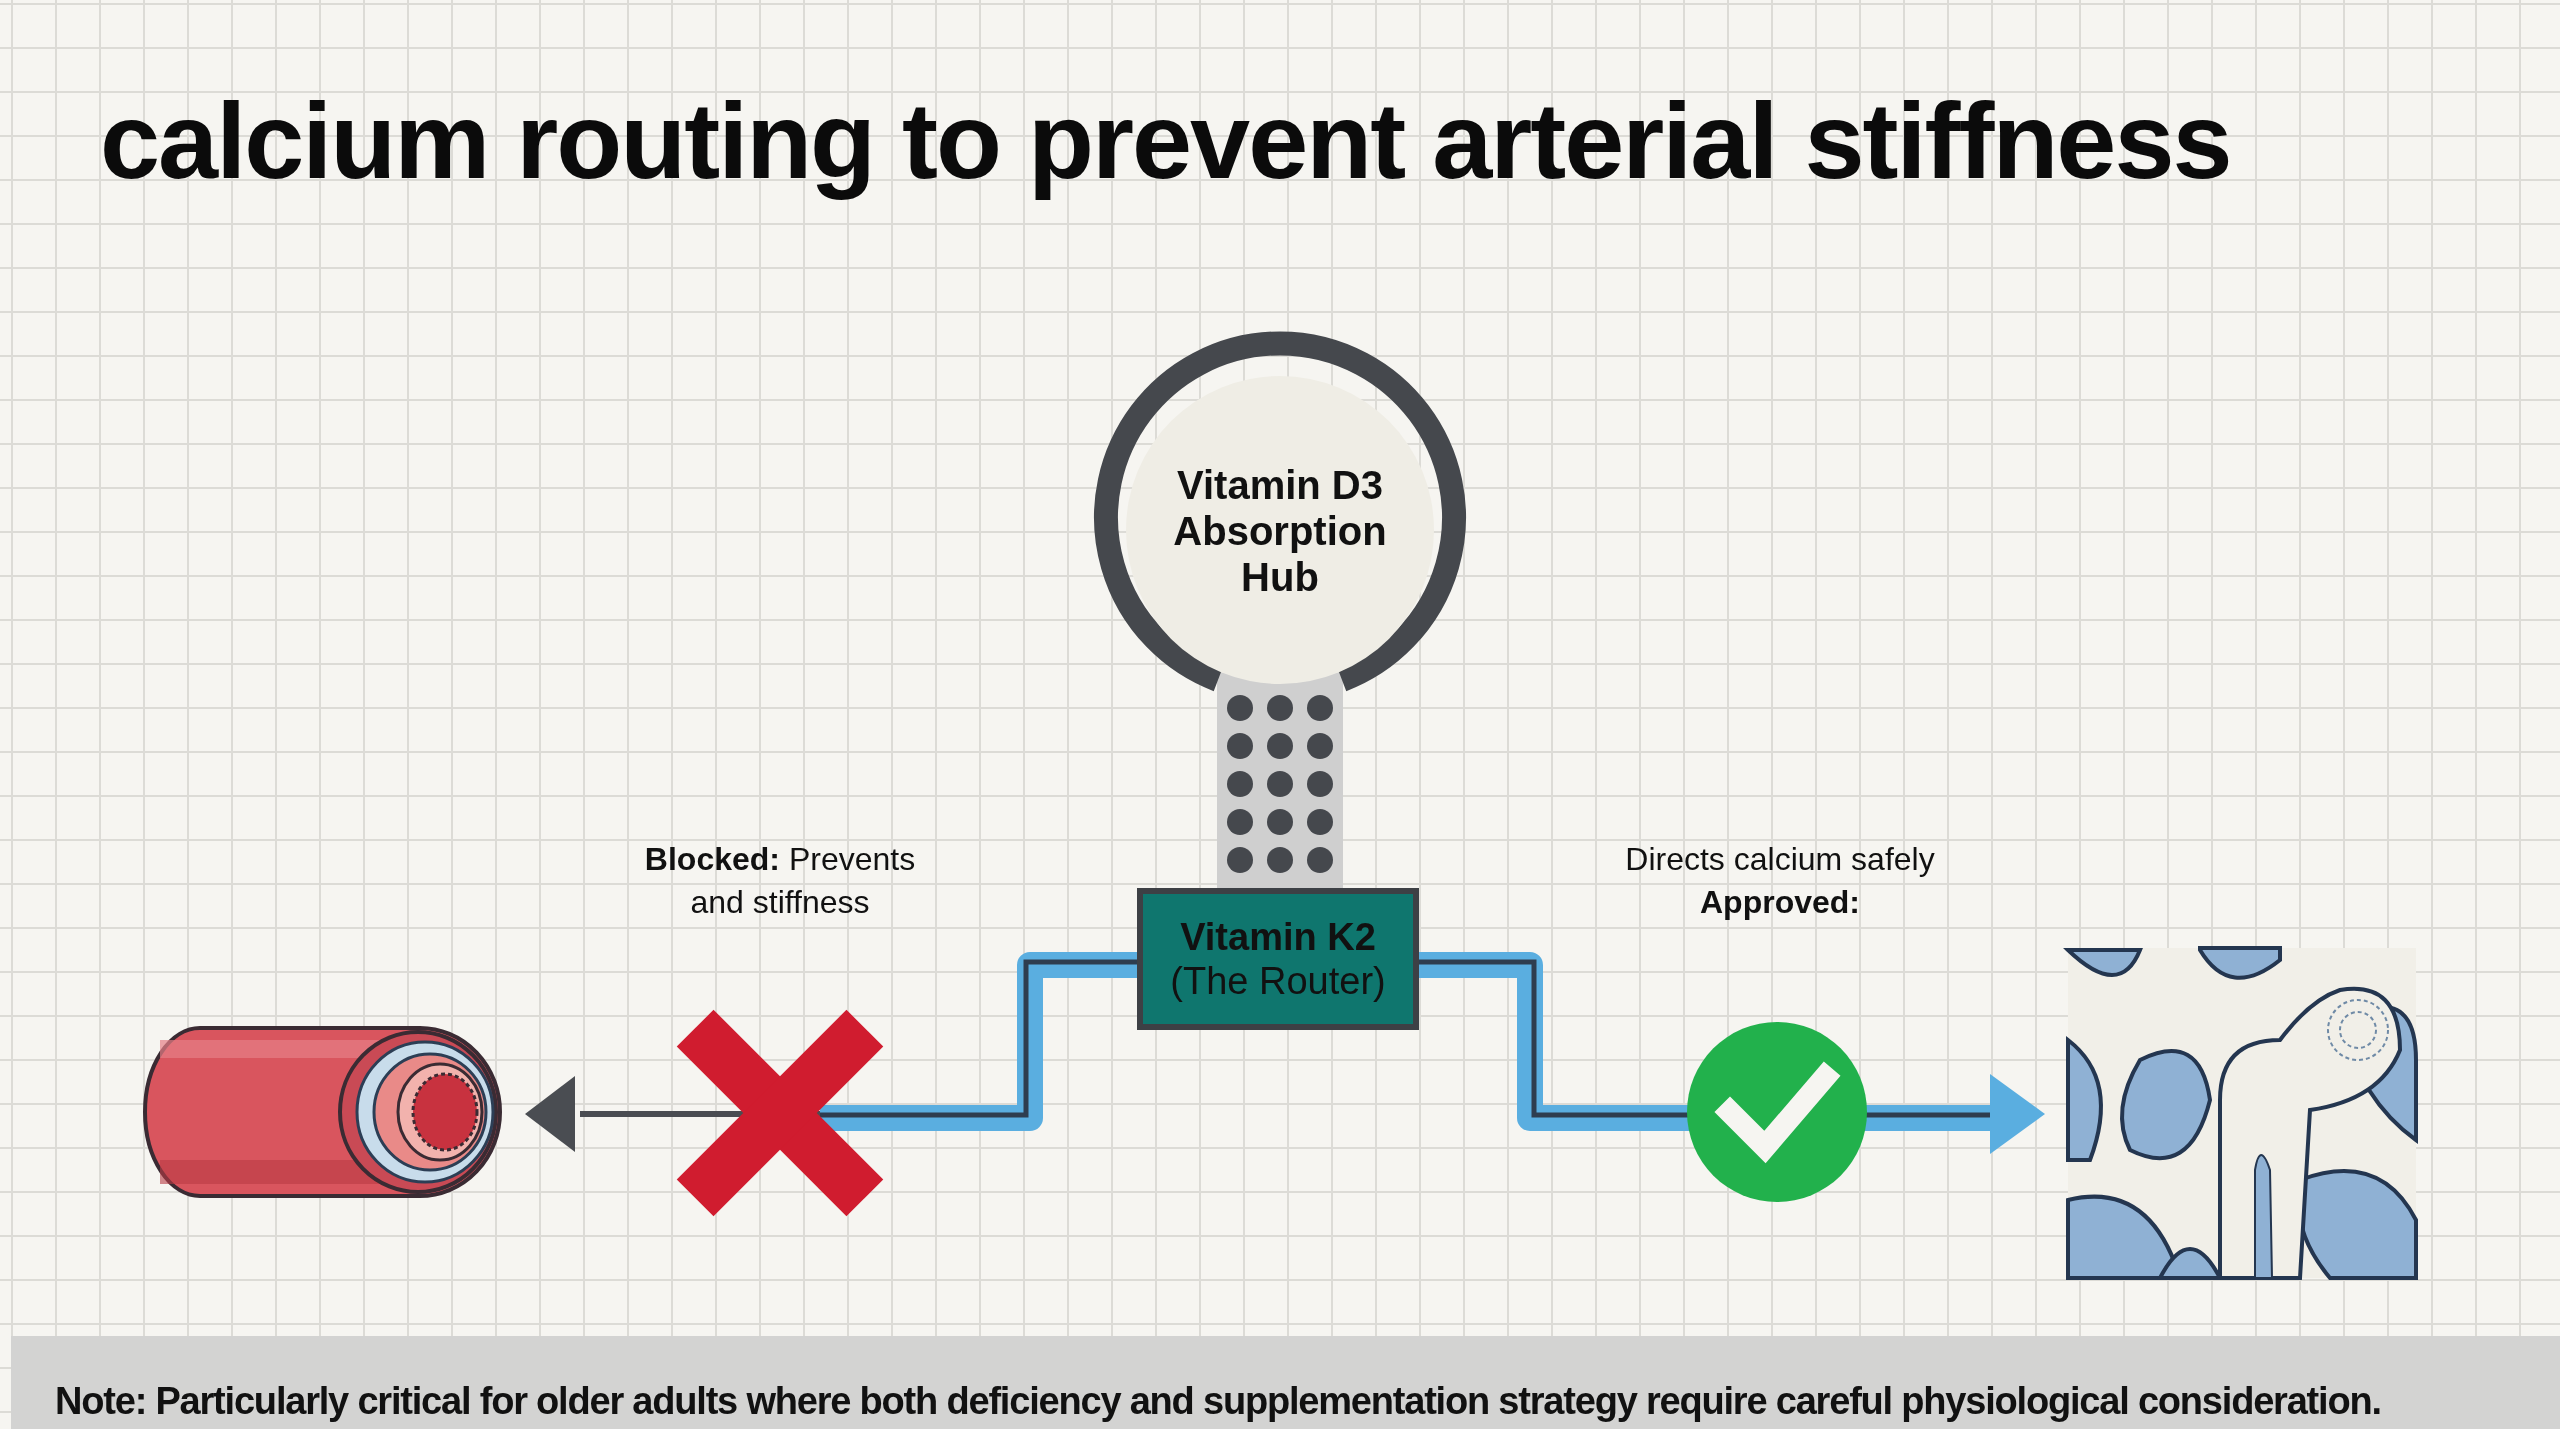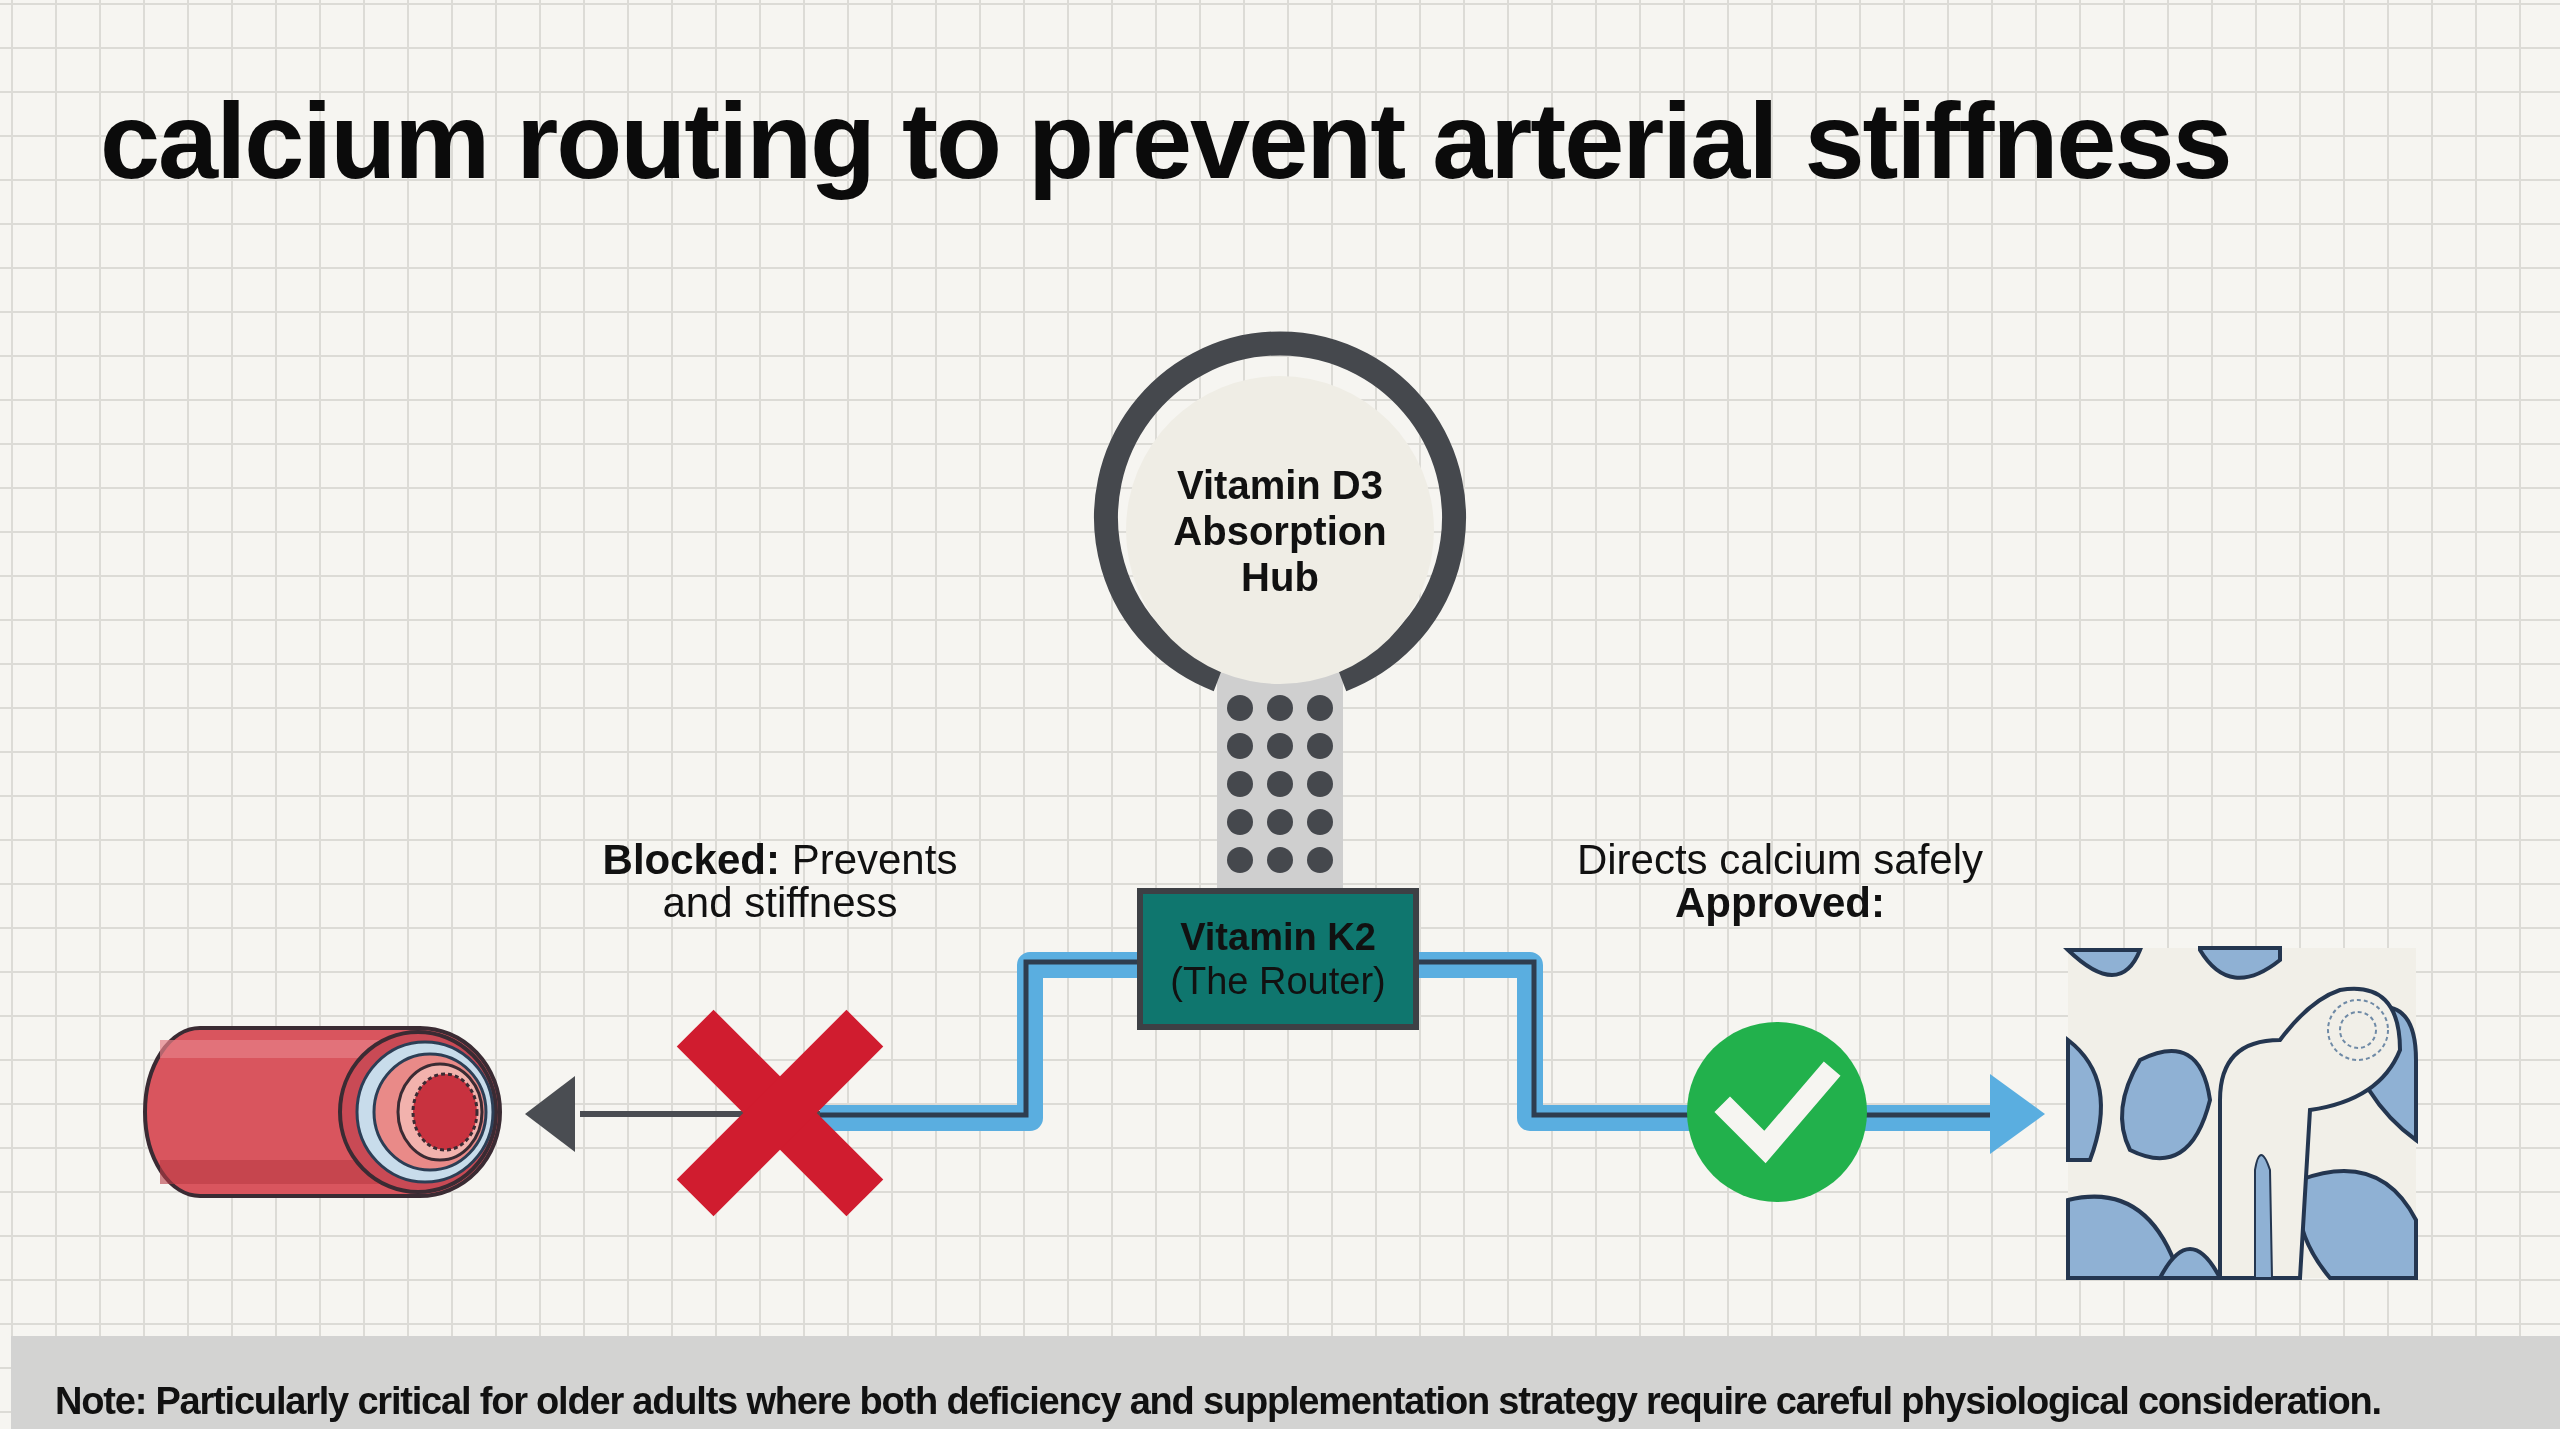--- a/index.html
+++ b/index.html
@@ -27,21 +27,21 @@
     text-align:center; font-weight:700; font-size:40px; line-height:46px; color:#111;
   }
   .router-box {
     position:absolute; left:1137px; top:888px; width:282px; height:142px;
     background:#0f766e; border:6px solid #3d4045; box-sizing:border-box;
     display:flex; flex-direction:column; align-items:center; justify-content:center;
   }
   .router-title { font-weight:700; font-size:38px; line-height:44px; }
   .router-sub { font-weight:400; font-size:38px; line-height:44px; }
   .label {
-    position:absolute; text-align:center; font-size:42px; line-height:43px; color:#111;
+    position:absolute; text-align:center; font-size:32px; line-height:43px; color:#111;
   }
   .label b { font-weight:700; }
   .label-blocked { left:560px; top:838px; width:440px; }
   .label-approved { left:1540px; top:838px; width:480px; }
   .footer {
     position:absolute; left:11px; top:1336px; width:2560px; height:115px;
     background:#d3d3d2;
   }
   .footer-note {
     position:absolute; left:44px; top:44px; font-weight:700; font-size:38px;

